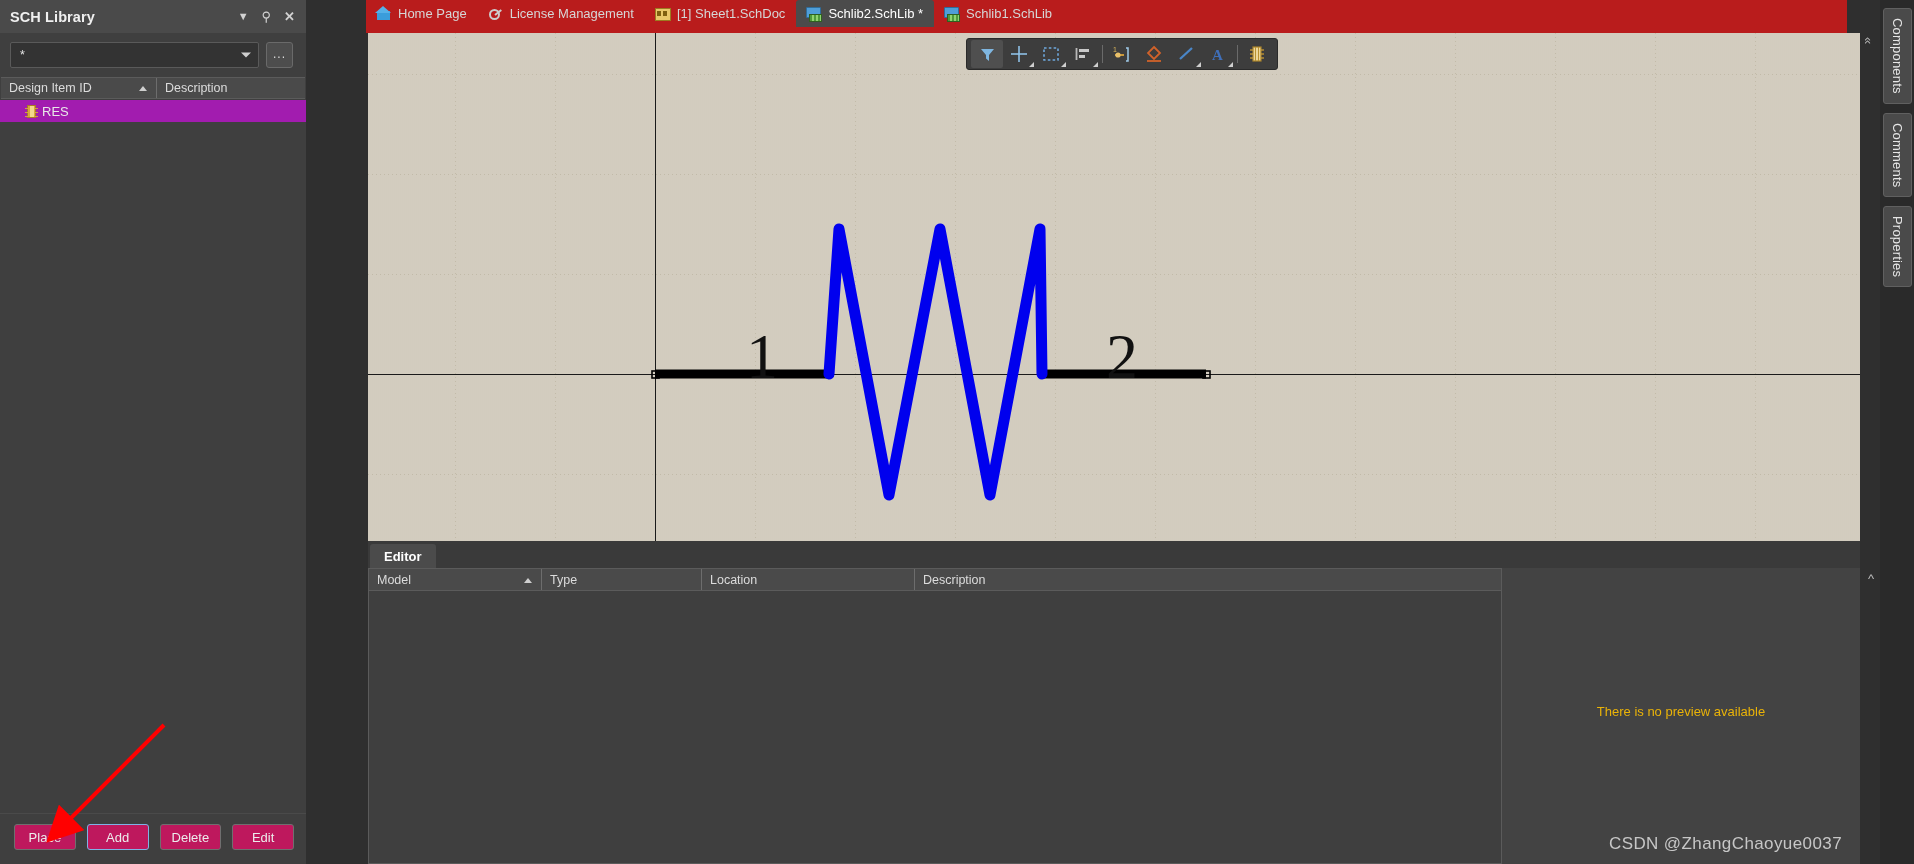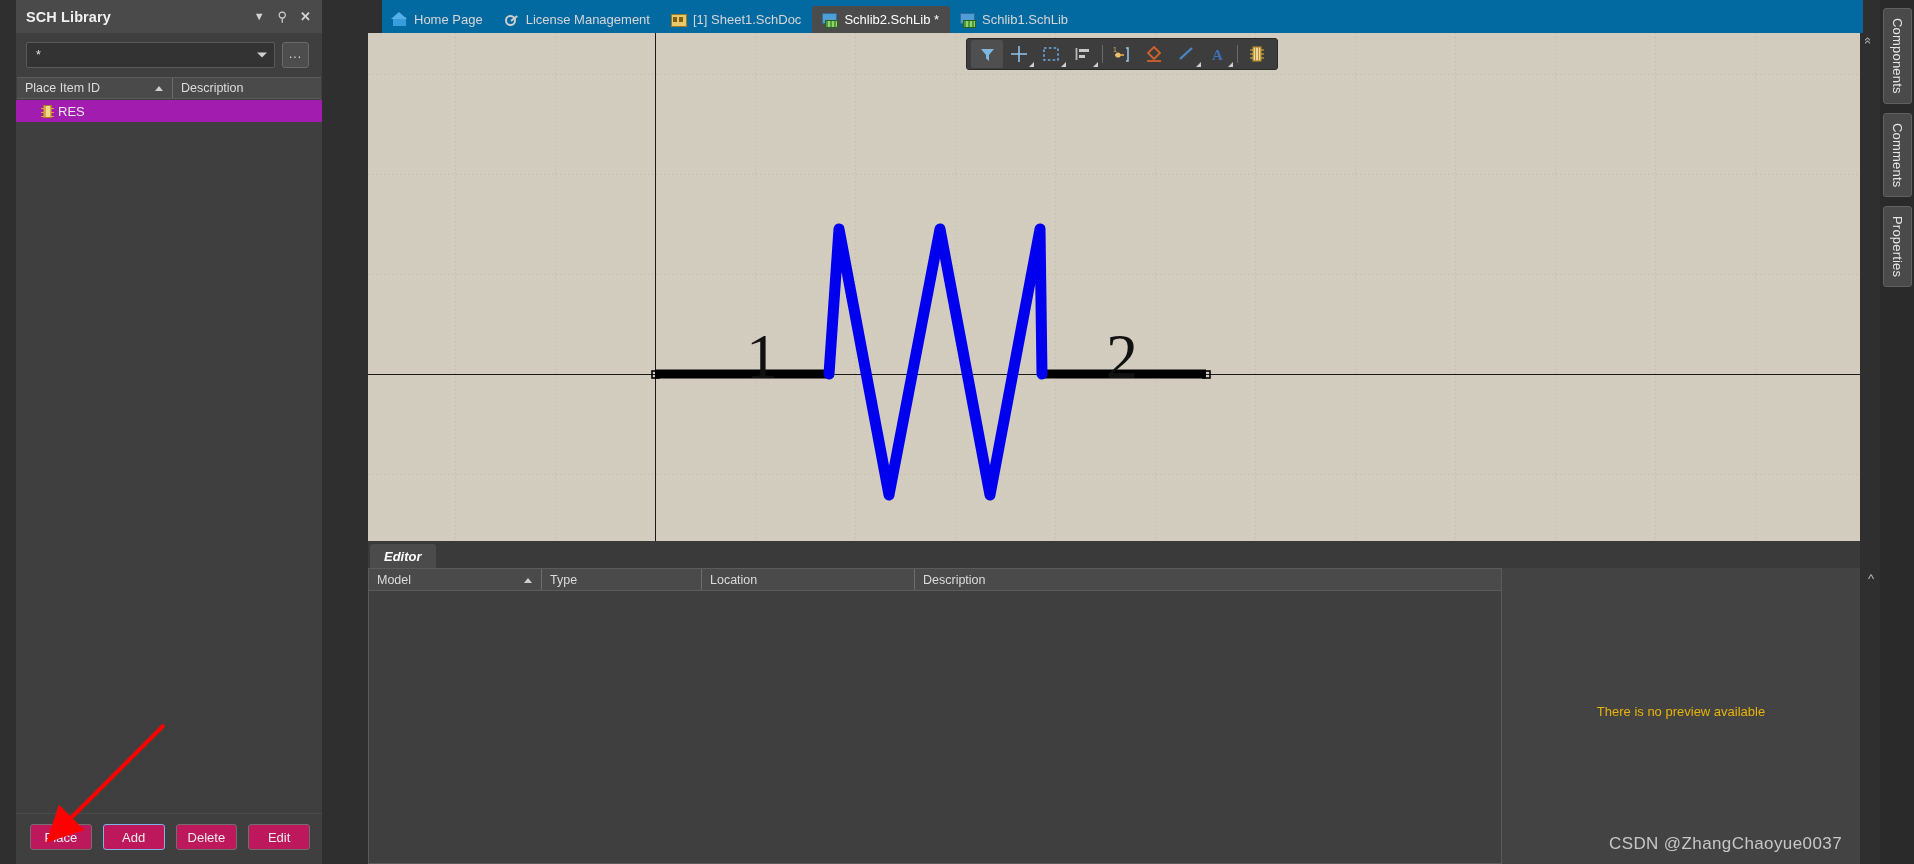--- a/index.html
+++ b/index.html
@@ -6,21 +6,21 @@
   html, body {
     width: 1914px; height: 864px;
     background: #2f2f2f;
     font-family: "Liberation Sans", sans-serif;
     overflow: hidden;
   }
   #app { position: relative; width: 1914px; height: 864px; }
 
   
   #left-panel {
-    position: absolute; left: 16px; top: 0; width: 306px; height: 864px;
+    position: absolute; left: 0; top: 0; width: 306px; height: 864px;
     background: #4a4a4a;
     display: flex; flex-direction: column;
   }
   .panel-titlebar {
     height: 33px; background: #4a4a4a;
     display: flex; align-items: center; padding: 0 8px 0 10px;
     flex: 0 0 auto;
   }
   .panel-title {
     color: #f0f0f0; font-size: 14.5px; font-weight: bold;
@@ -107,21 +107,21 @@
     border: 1px solid #6f6f6f; border-radius: 3px;
     color: #ececec; font-size: 13px;
     display: flex; align-items: center; justify-content: center;
     font-family: "Liberation Sans", sans-serif;
   }
   .pbtn.focused { border-color: #7fb2e5; }
 
   
   #tabbar {
     position: absolute; left: 366px; top: 0; width: 1481px; height: 33px;
-    background: #0369a1; display: flex; align-items: flex-end; margin-left: 16px;
+    background: #b91c1c; display: flex; 
   }
   .tab {
     display: flex; align-items: center; gap: 7px;
     height: 27px; padding: 0 11px 0 10px;
     color: #d6d6d6; font-size: 13px; white-space: nowrap;
   }
   .tab.active { background: #4b4b4b; border-radius: 3px 3px 0 0; color: #ffffff; }
 
   .ic { width: 15px; height: 15px; flex: 0 0 auto; position: relative; display:inline-block;}
   
@@ -231,21 +231,20 @@
   
   #editor-strip {
     position: absolute; left: 368px; top: 541px; width: 1492px; height: 27px;
     background: #3a3a3a; display: flex; align-items: flex-end;
   }
   #editor-tab {
     height: 24px; padding: 0 14px; background: #4b4b4b;
     border-radius: 3px 3px 0 0; color: #ffffff; font-size: 13px;
     font-weight: bold; display: flex; align-items: center;
     margin-left: 2px;
-    font-style: italic;
   }
 
   
   #lower {
     position: absolute; left: 368px; top: 568px; width: 1492px; height: 296px;
     background: #3f3f3f; display: flex;
   }
   #models-area { width: 1134px; height: 100%; background: #3f3f3f; border: 1px solid #5b5b5b; }
   .models-head { display: flex; height: 22px; background: #4a4a4a; border-bottom: 1px solid #5b5b5b; align-items: center; }
   .mh-cell {
@@ -288,21 +287,21 @@
       <div class="filter-row">
         <div class="combo">
           <span>*</span>
           <span class="caret"></span>
         </div>
         <div class="ellipsis-btn">...</div>
       </div>
 
       <div class="grid-head">
         <div class="gh-cell c1">
-          <span>Place Item ID</span>
+          <span>Design Item ID</span>
           <span class="sort-arrow"></span>
         </div>
         <div class="gh-cell c2">
           <span>Description</span>
         </div>
       </div>
 
       <div class="item-list">
         <div class="lib-item selected">
           <span class="chip-icon"></span>

